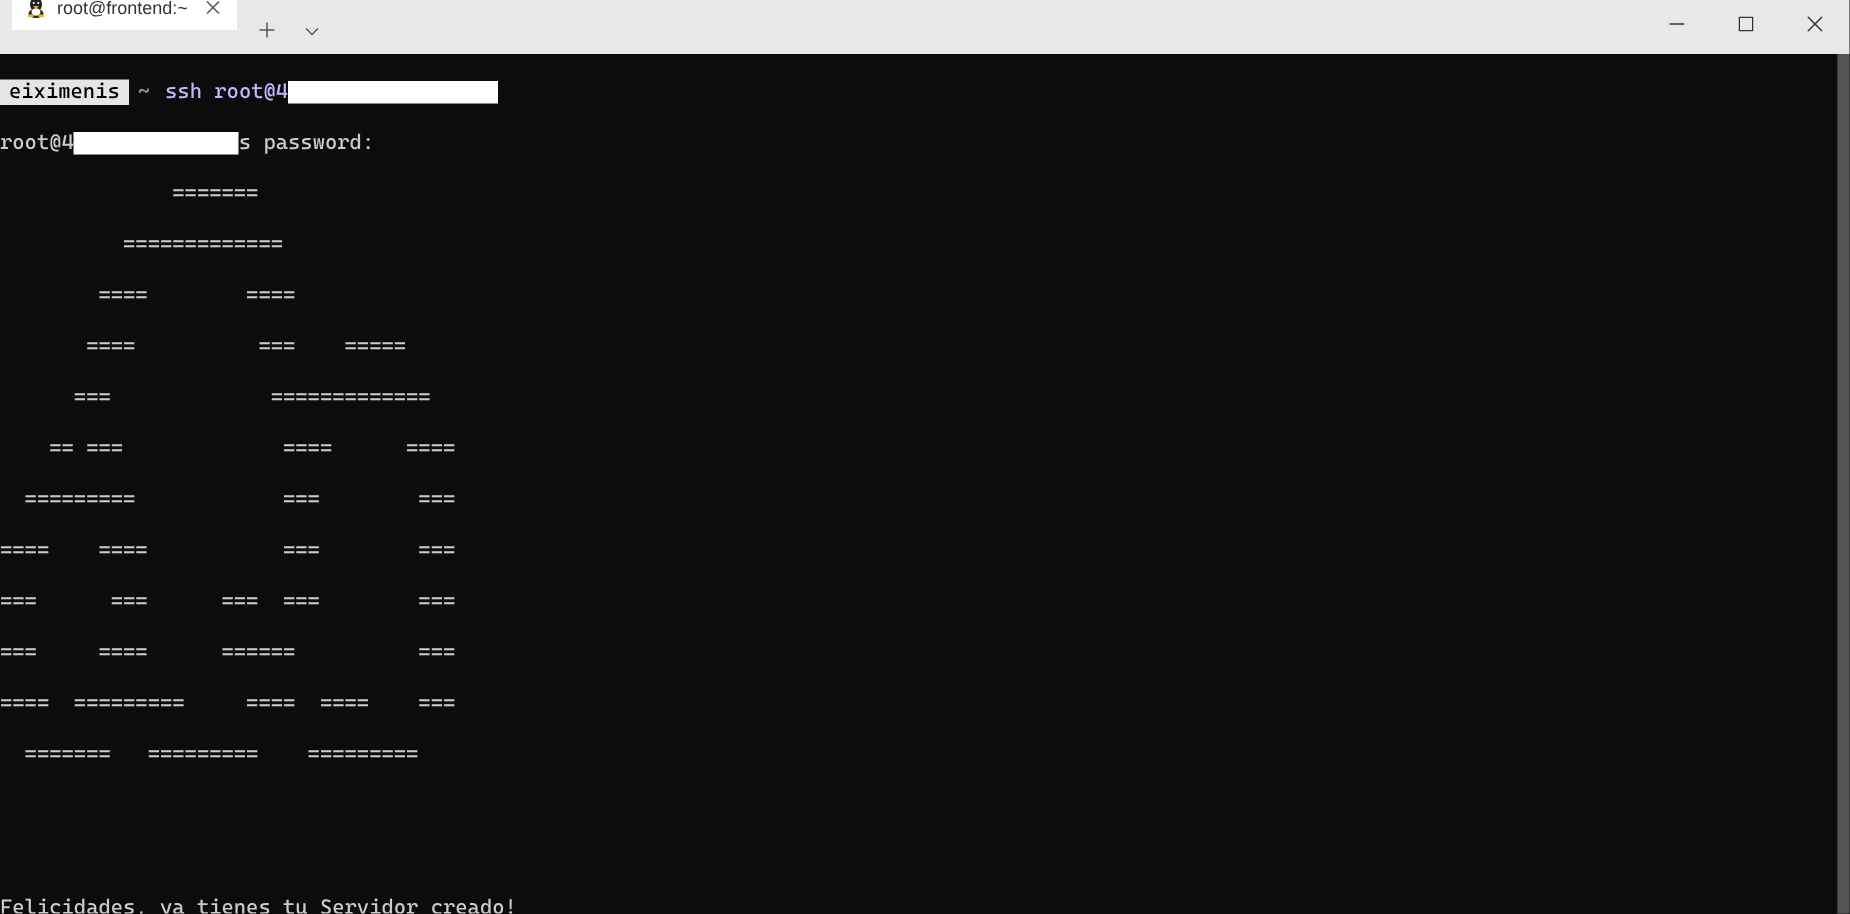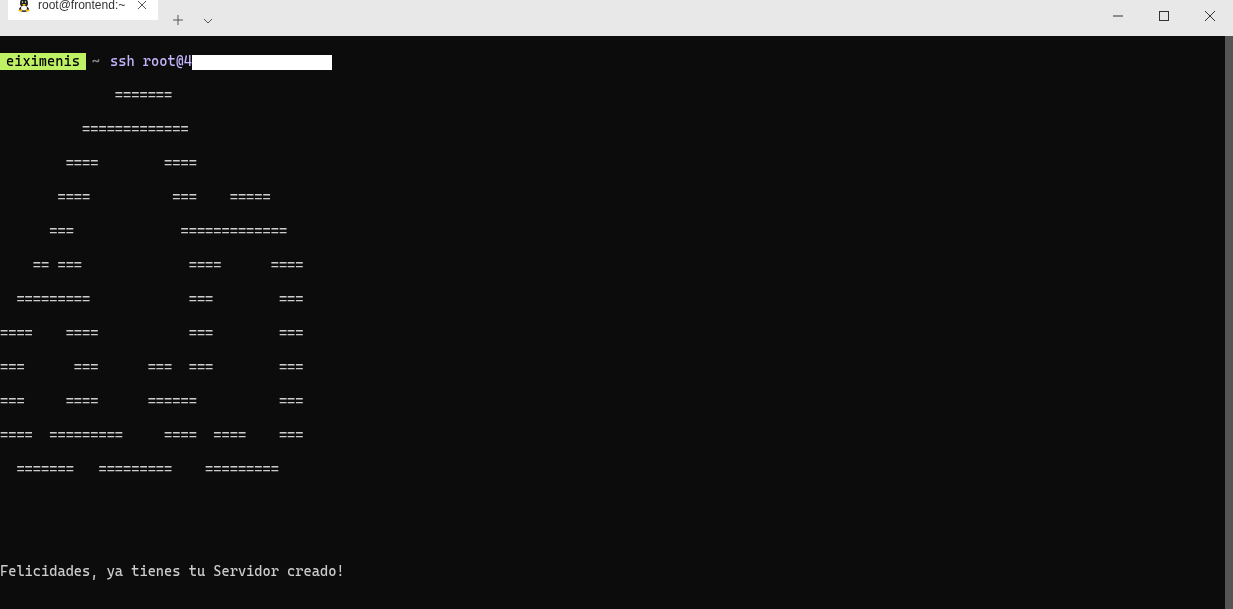--- a/index.html
+++ b/index.html
@@ -92,21 +92,21 @@
       background: #0c0c0c;
       color: #cccccc;
       padding: 0;
       line-height: 17px;
       white-space: pre;
       overflow: hidden;
       position: relative;
     }
     .line { white-space: pre; }
     .powerline-seg {
-      background: #bef264;
+      background: #e5e5e5;
       color: #000;
       padding: 0 6px;
       display: inline-block;
     }
     .powerline-arrow {
       color: #0087af;
       display: inline-block;
     }
     .tilde { color: #888; padding: 0 6px; }
     .gt { color: #888; padding-right: 4px; }
@@ -185,20 +185,21 @@
     <div class="win-btn">
       <svg width="10" height="10" viewBox="0 0 10 10">
           <path d="M0 0 L10 10 M10 0 L0 10" stroke="#333" stroke-width="1"></path>
         </svg>
     </div>
   </div>
 </div>
 
 <div class="terminal">
 <div class="line"><span class="powerline-seg">eiximenis</span><span class="powerline-arrow"></span><span class="tilde">~</span><span class="gt"></span><span class="cmd">ssh root@4</span><span class="redact redact-140"></span></div>
+<div class="line"><span>root@4</span><span class="redact redact-110"></span><span>s password:</span></div>
 <div class="line">              =======</div>
 <div class="line">          =============</div>
 <div class="line">        ====        ====</div>
 <div class="line">       ====          ===    =====</div>
 <div class="line">      ===             =============</div>
 <div class="line">    == ===             ====      ====</div>
 <div class="line">  =========            ===        ===</div>
 <div class="line">====    ====           ===        ===</div>
 <div class="line">===      ===      ===  ===        ===</div>
 <div class="line">===     ====      ======          ===</div>

